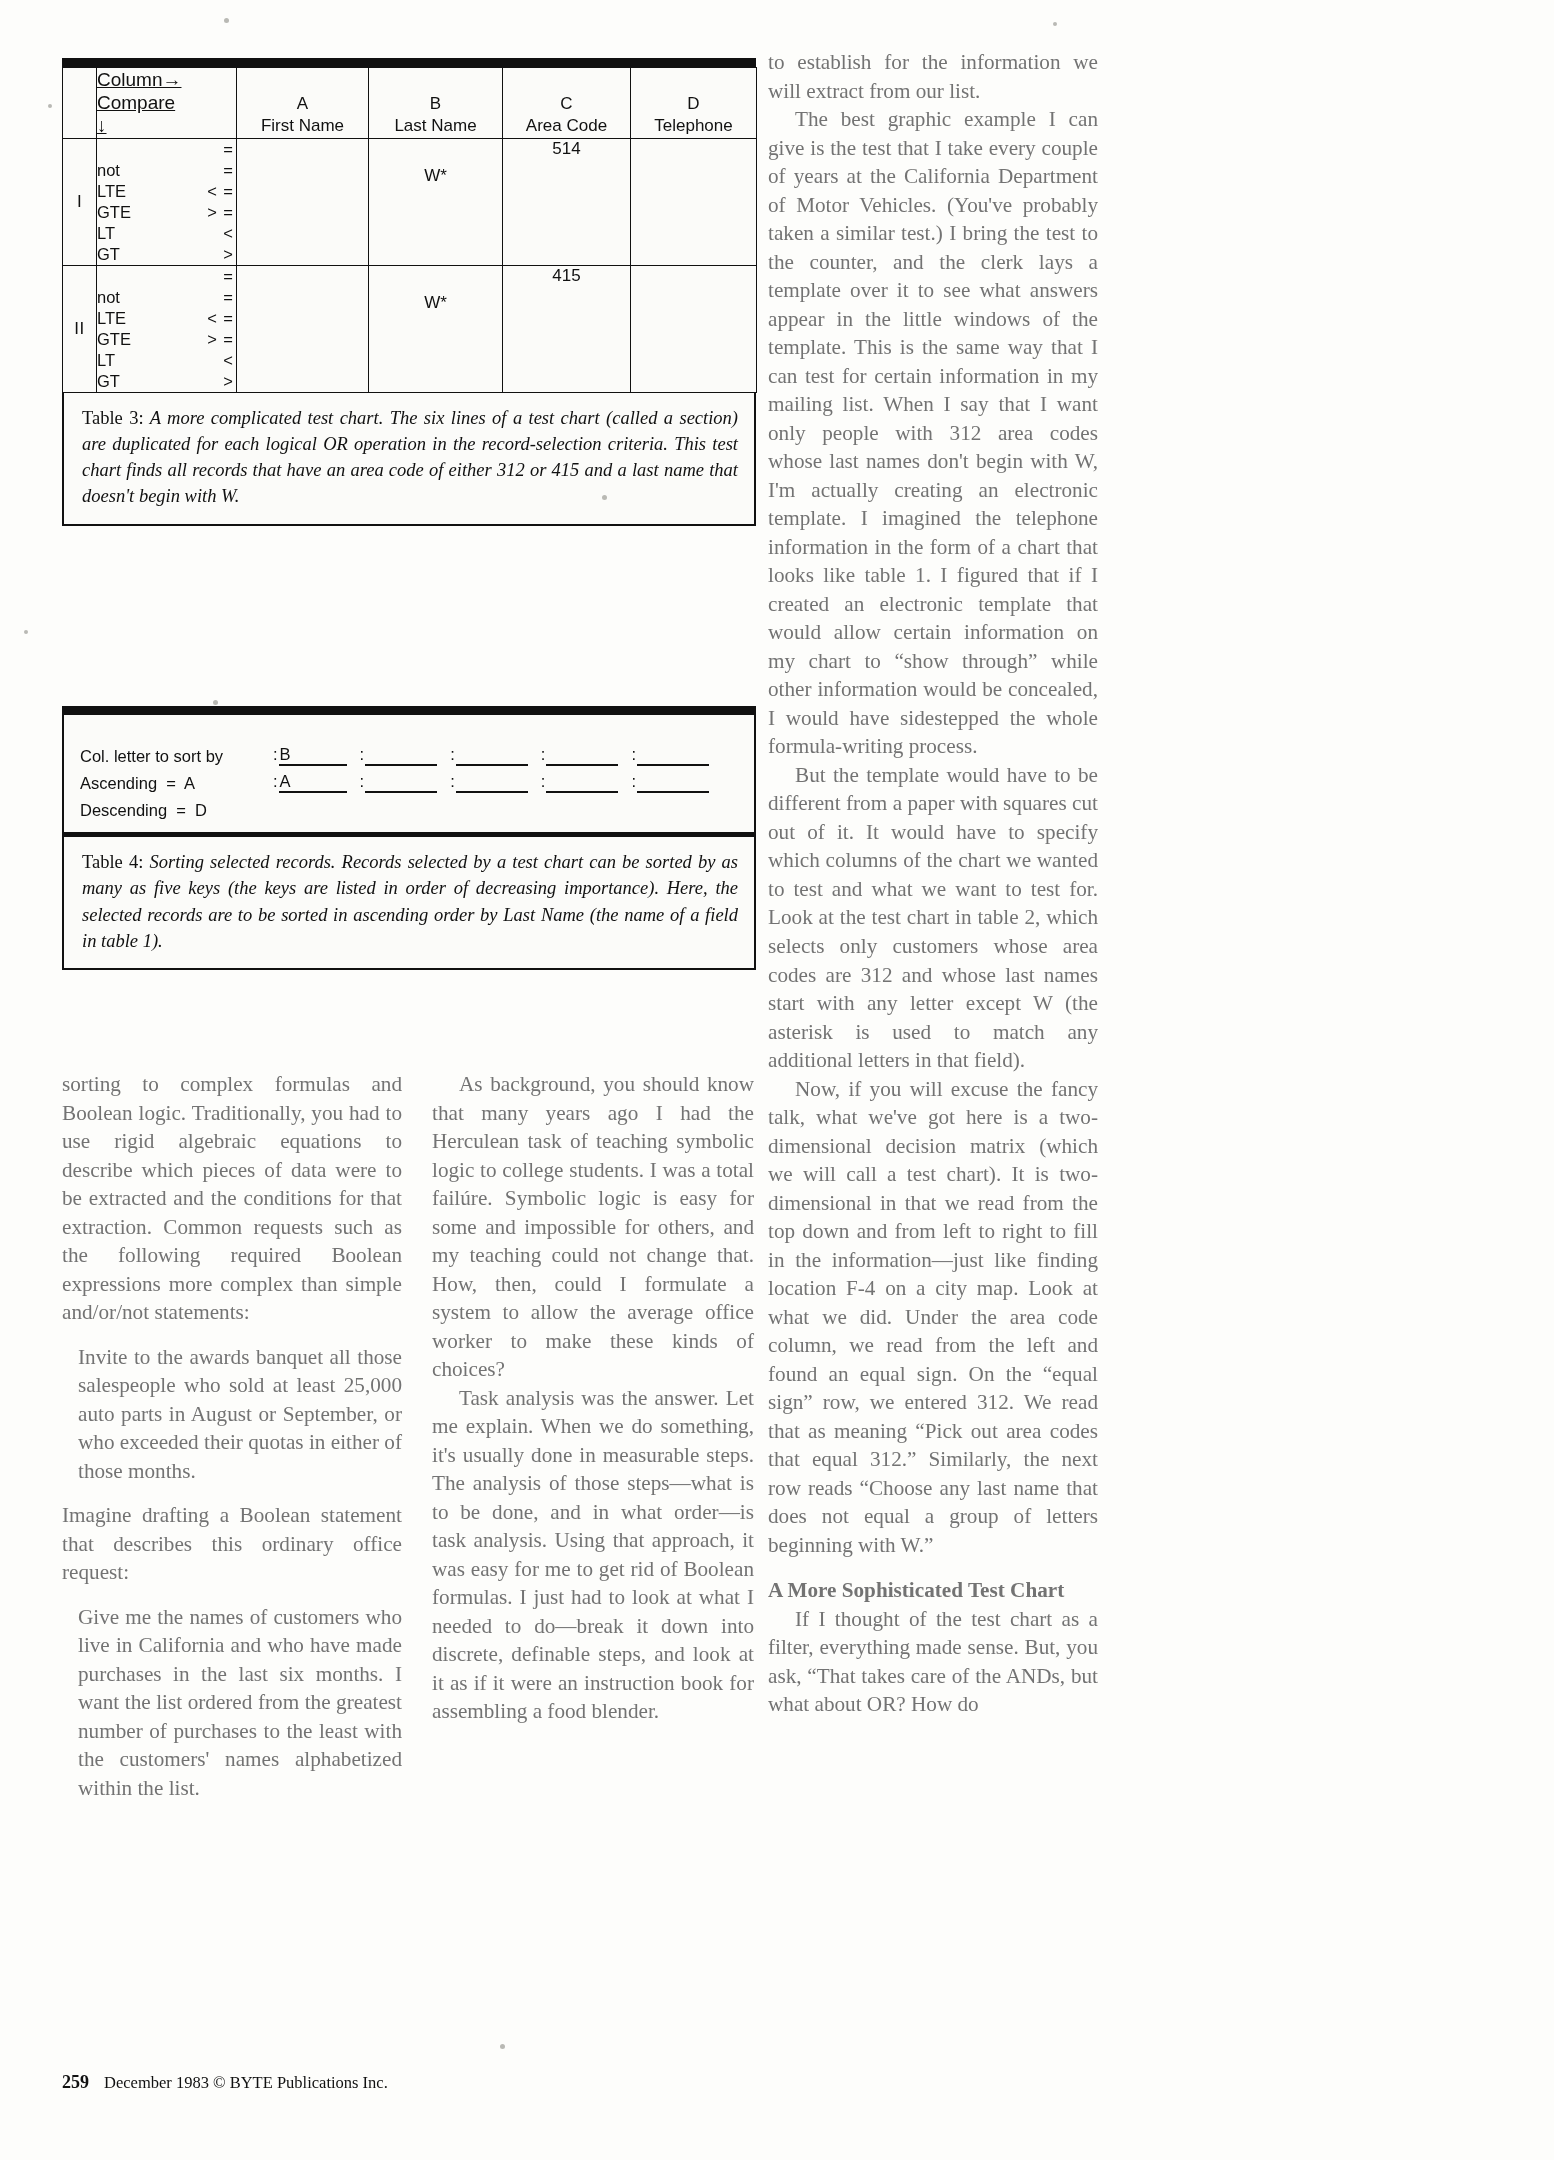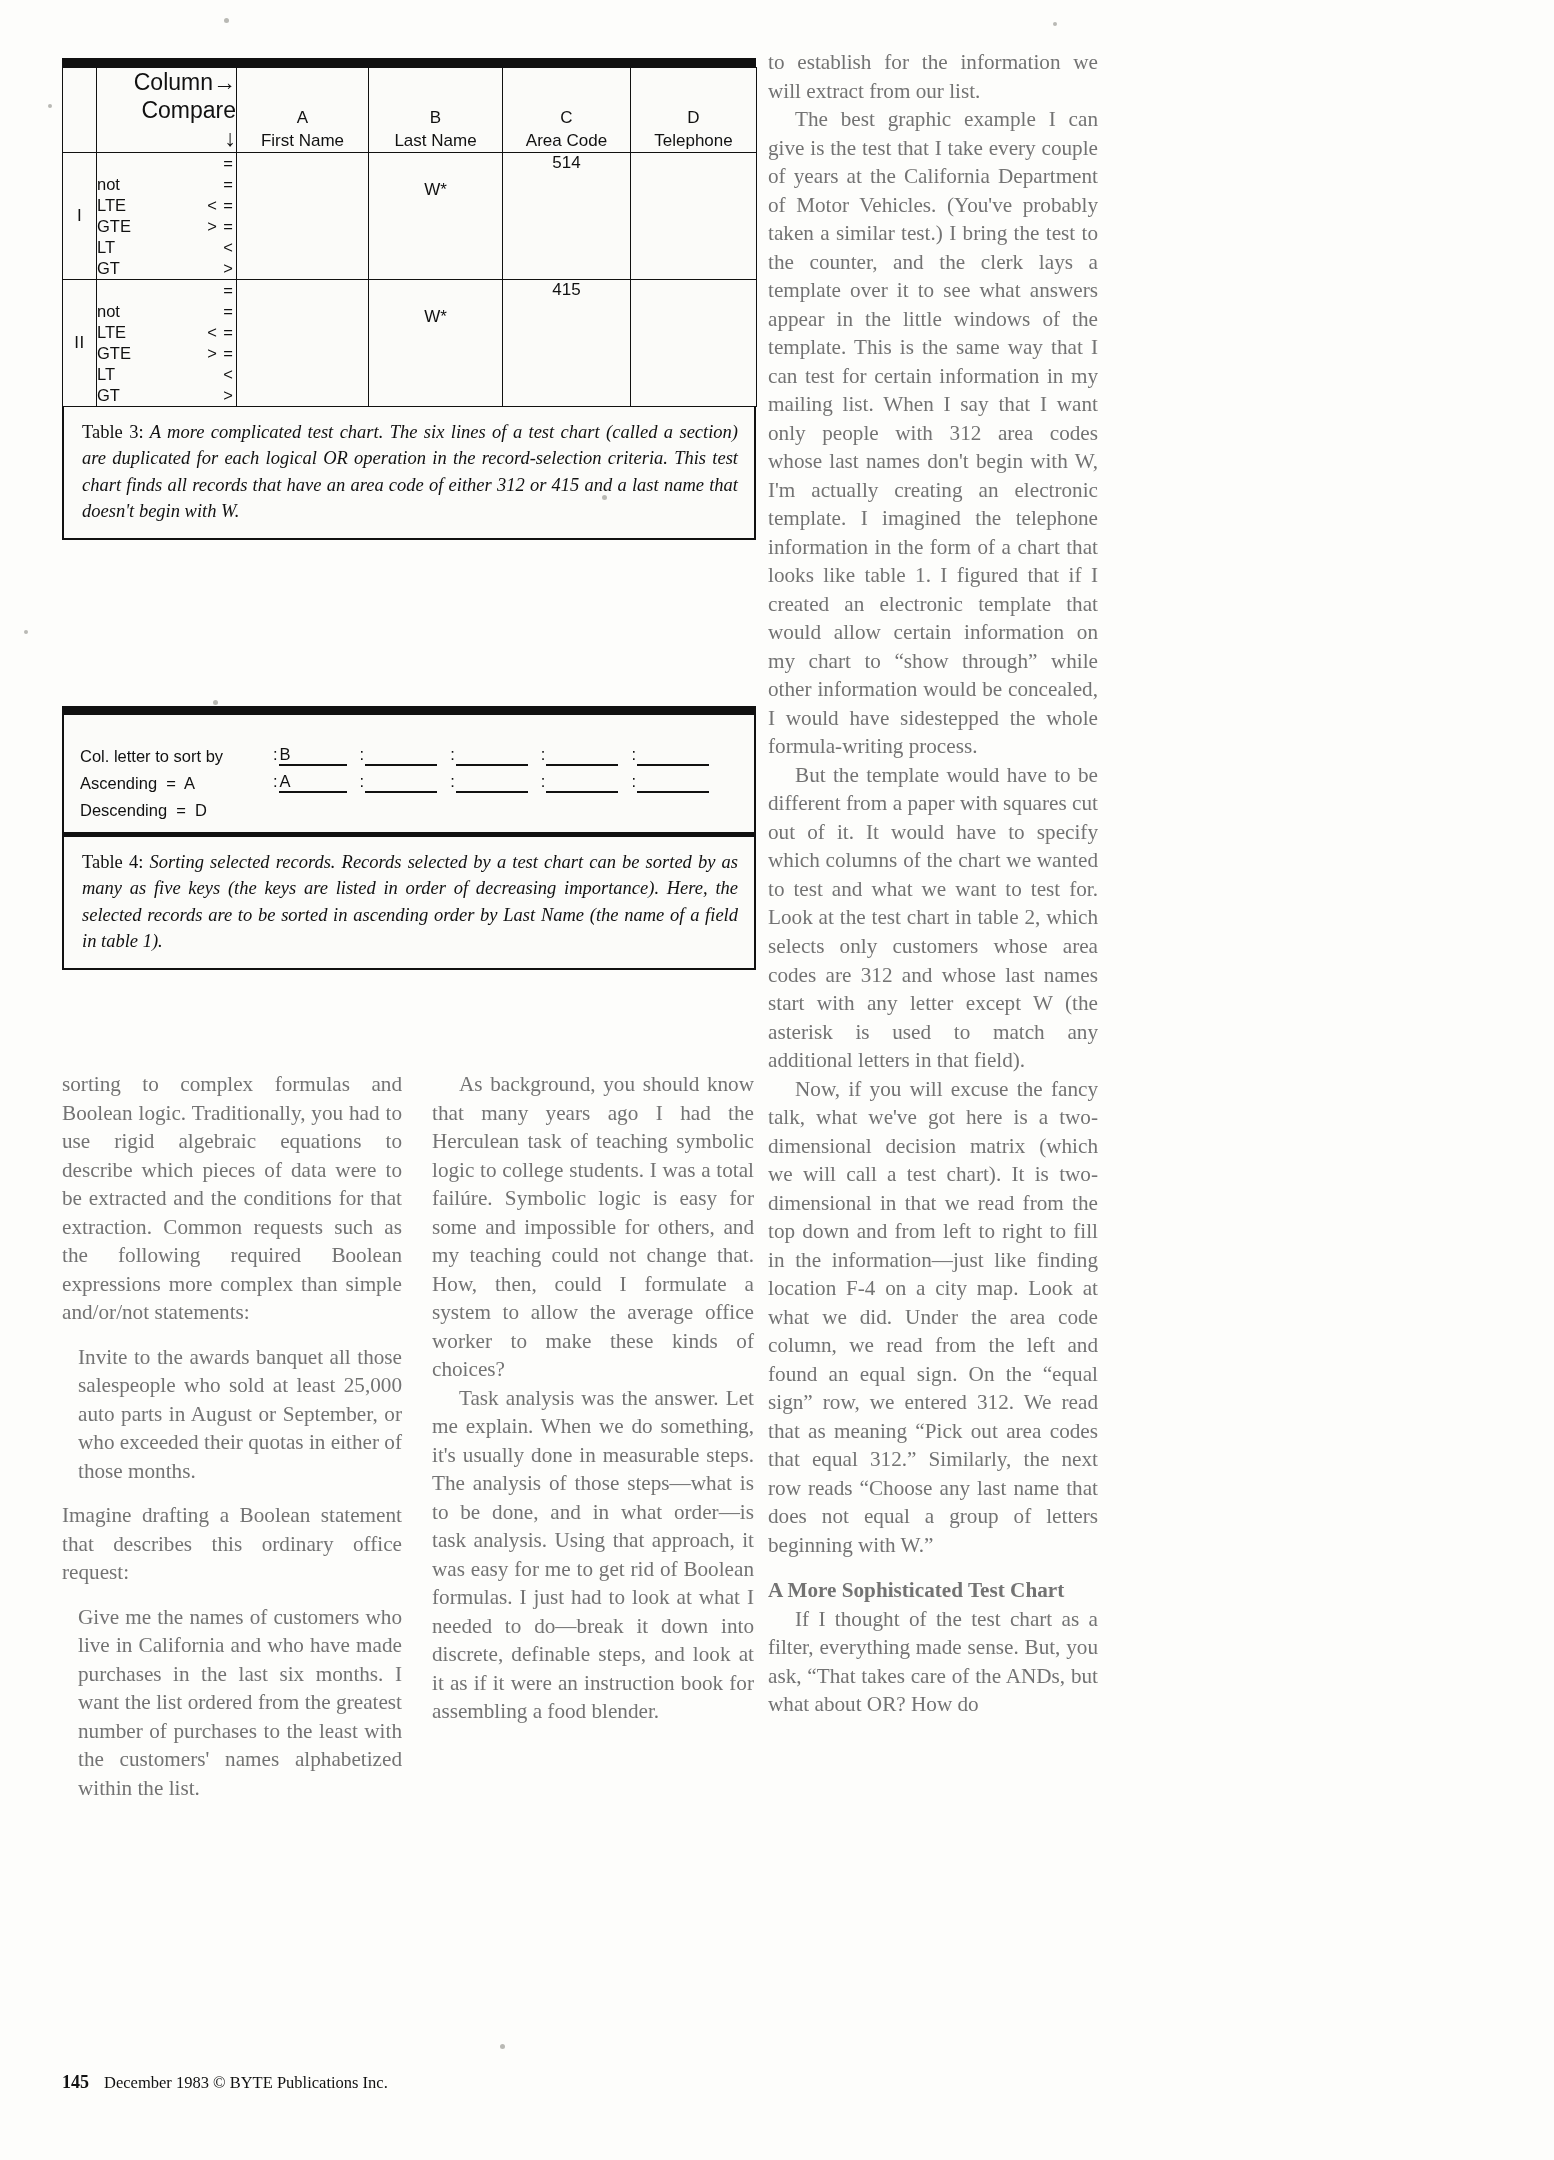--- a/index.html
+++ b/index.html
@@ -65,25 +65,26 @@
     font-size: 17px;
     line-height: 1.32;
     padding: 9px 4px 8px 4px;
     height: 58px;
     vertical-align: bottom;
   }
   .hdr-cell .ltr { display: block; }
   .hdr-cell .nm  { display: block; }
 
   .hdr-compare {
-    text-align: right;
-    font-size: 23px;
+    text-align: left;
+    font-size: 19px;
     line-height: 1.22;
     padding: 7px 4px 4px 4px;
     vertical-align: top;
+    text-decoration: underline;
   }
   .hdr-compare .l1 { display:block; }
   .hdr-compare .l2 { display:block; }
   .hdr-compare .l3 { display:block; }
 
   .sec-cell {
     text-align: center;
     vertical-align: middle;
     font-size: 17px;
     letter-spacing: 0.5px;
@@ -438,21 +439,21 @@
   <div class="col" id="col-right">
     <p>to establish for the information we will extract from our list.</p>
     <p class="ind">The best graphic example I can give is the test that I take every couple of years at the California Department of Motor Vehicles. (You've probably taken a similar test.) I bring the test to the counter, and the clerk lays a template over it to see what answers appear in the little windows of the template. This is the same way that I can test for certain information in my mailing list. When I say that I want only people with 312 area codes whose last names don't begin with W, I'm actually creating an electronic template. I imagined the telephone information in the form of a chart that looks like table 1. I figured that if I created an electronic template that would allow certain information on my chart to “show through” while other information would be concealed, I would have sidestepped the whole formula-writing process.</p>
     <p class="ind">But the template would have to be different from a paper with squares cut out of it. It would have to specify which columns of the chart we wanted to test and what we want to test for. Look at the test chart in table 2, which selects only customers whose area codes are 312 and whose last names start with any letter except W (the asterisk is used to match any additional letters in that field).</p>
     <p class="ind">Now, if you will excuse the fancy talk, what we've got here is a two-dimensional decision matrix (which we will call a test chart). It is two-dimensional in that we read from the top down and from left to right to fill in the information—just like finding location F-4 on a city map. Look at what we did. Under the area code column, we read from the left and found an equal sign. On the “equal sign” row, we entered 312. We read that as meaning “Pick out area codes that equal 312.” Similarly, the next row reads “Choose any last name that does not equal a group of letters beginning with W.”</p>
     <h3>A More Sophisticated Test Chart</h3>
     <p class="ind">If I thought of the test chart as a filter, everything made sense. But, you ask, “That takes care of the ANDs, but what about OR? How do</p>
   </div>
 
   <div class="footer">
-    <span class="pg">145</span><span>December 1983 © BYTE Publications Inc.</span>
+    <span class="pg">259</span><span>December 1983 © BYTE Publications Inc.</span>
   </div>
 
   <div class="speck" style="left:224px; top:18px; width:5px; height:5px;"></div>
   <div class="speck" style="left:1053px; top:22px; width:4px; height:4px;"></div>
   <div class="speck" style="left:48px; top:104px; width:4px; height:4px;"></div>
   <div class="speck" style="left:24px; top:630px; width:4px; height:4px;"></div>
   <div class="speck" style="left:602px; top:495px; width:5px; height:5px;"></div>
   <div class="speck" style="left:213px; top:700px; width:5px; height:5px;"></div>
   <div class="speck" style="left:500px; top:2044px; width:5px; height:5px;"></div>
 </div>

